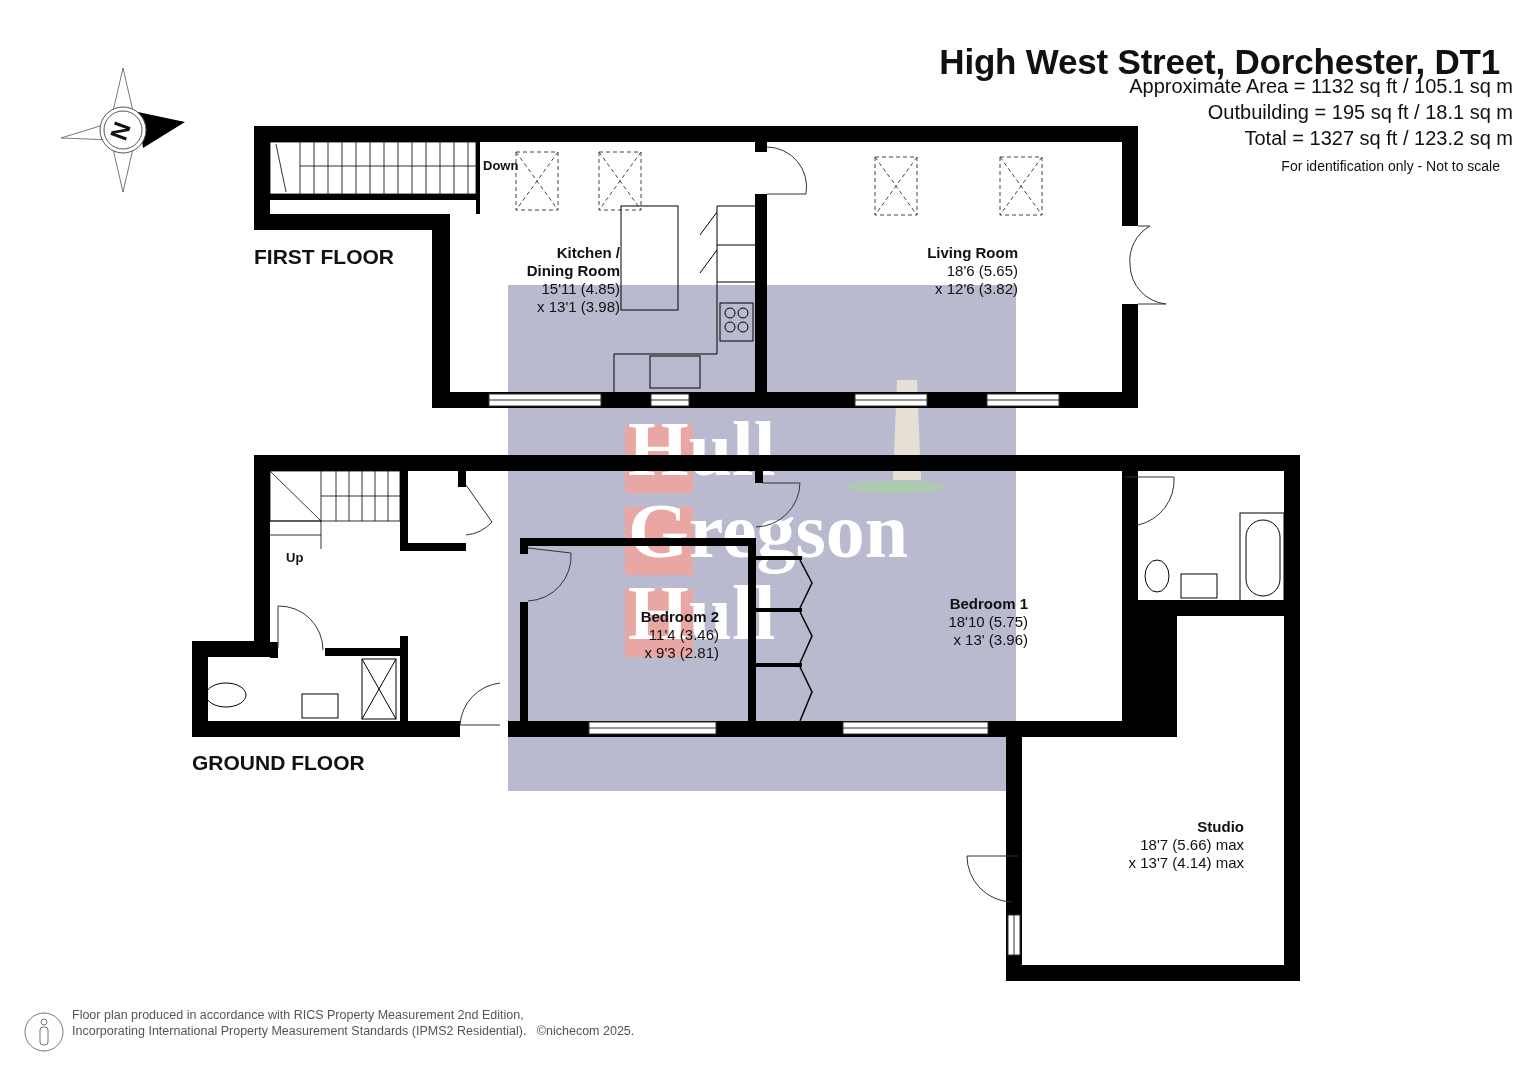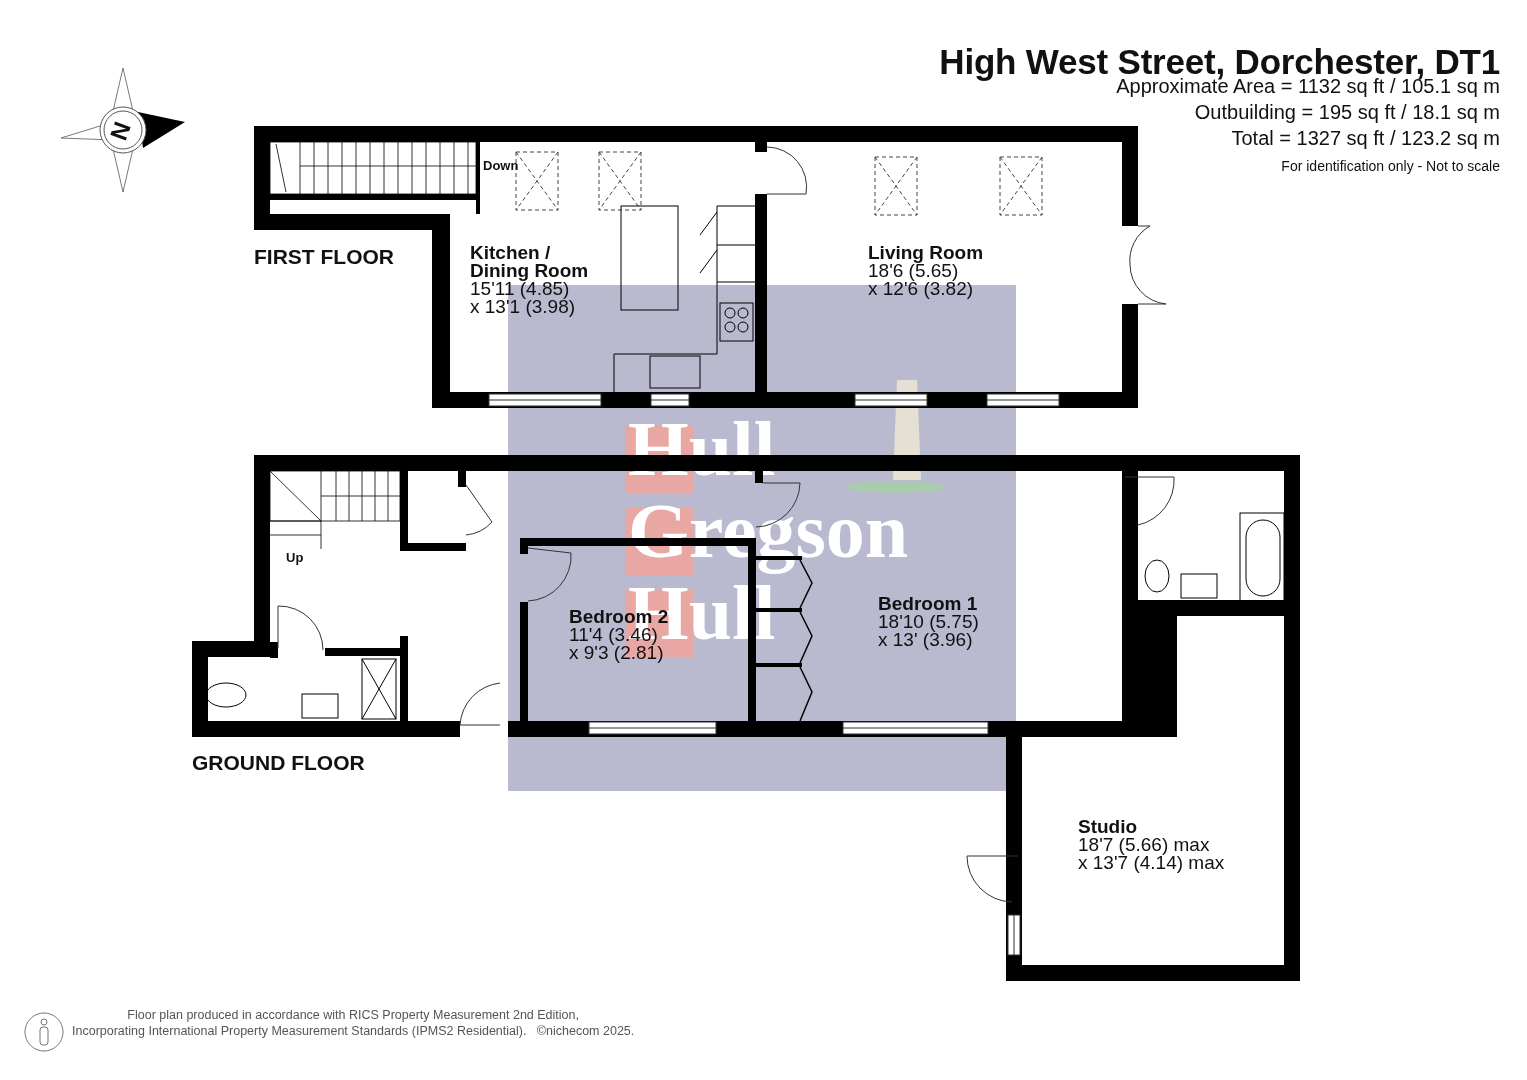--- a/index.html
+++ b/index.html
@@ -1,24 +1,24 @@
 <!DOCTYPE html>
 <html><head>
 <meta charset="utf-8">
 <style>
   html,body{margin:0;padding:0;background:#fff;}
   body{width:1527px;height:1080px;position:relative;overflow:hidden;font-family:"Liberation Sans",sans-serif;color:#111;}
   .abs{position:absolute;}
   .title{right:27px;top:22px;font-size:35px;font-weight:bold;letter-spacing:-0.2px;margin-top:20px;}
-  .area{right:27px;font-size:20px;text-align:right;}
+  .area{right:14px;font-size:20px;text-align:right;}
   .note{right:27px;top:158px;font-size:14px;}
   .floor-label{font-size:21px;font-weight:bold;}
-  .room{position:absolute;text-align:left;font-size:19px;line-height:18px;}
+  .room{position:absolute;text-align:right;font-size:15px;line-height:18px;}
   .room .name{font-weight:bold;}
-  .footer{left:72px;top:1007px;font-size:12.5px;line-height:16px;color:#555;text-align:center;}
+  .footer{left:72px;top:1007px;font-size:12.5px;line-height:16px;color:#555;}
   svg{position:absolute;left:0;top:0;}
 </style>
 </head>
 <body>
 
 <div class="abs" style="left:508px;top:285px;width:508px;height:506px;background:#b9bacf;"></div>
 <div class="abs" style="left:625px;top:425px;width:68px;height:68px;background:#e8a7a3;"></div>
 <div class="abs" style="left:625px;top:507px;width:68px;height:68px;background:#e8a7a3;"></div>
 <div class="abs" style="left:625px;top:589px;width:68px;height:68px;background:#e8a7a3;"></div>
 <div class="abs" style="left:628px;top:408px;font-family:'Liberation Serif',serif;font-weight:bold;font-size:78px;line-height:82px;color:#fff;">

